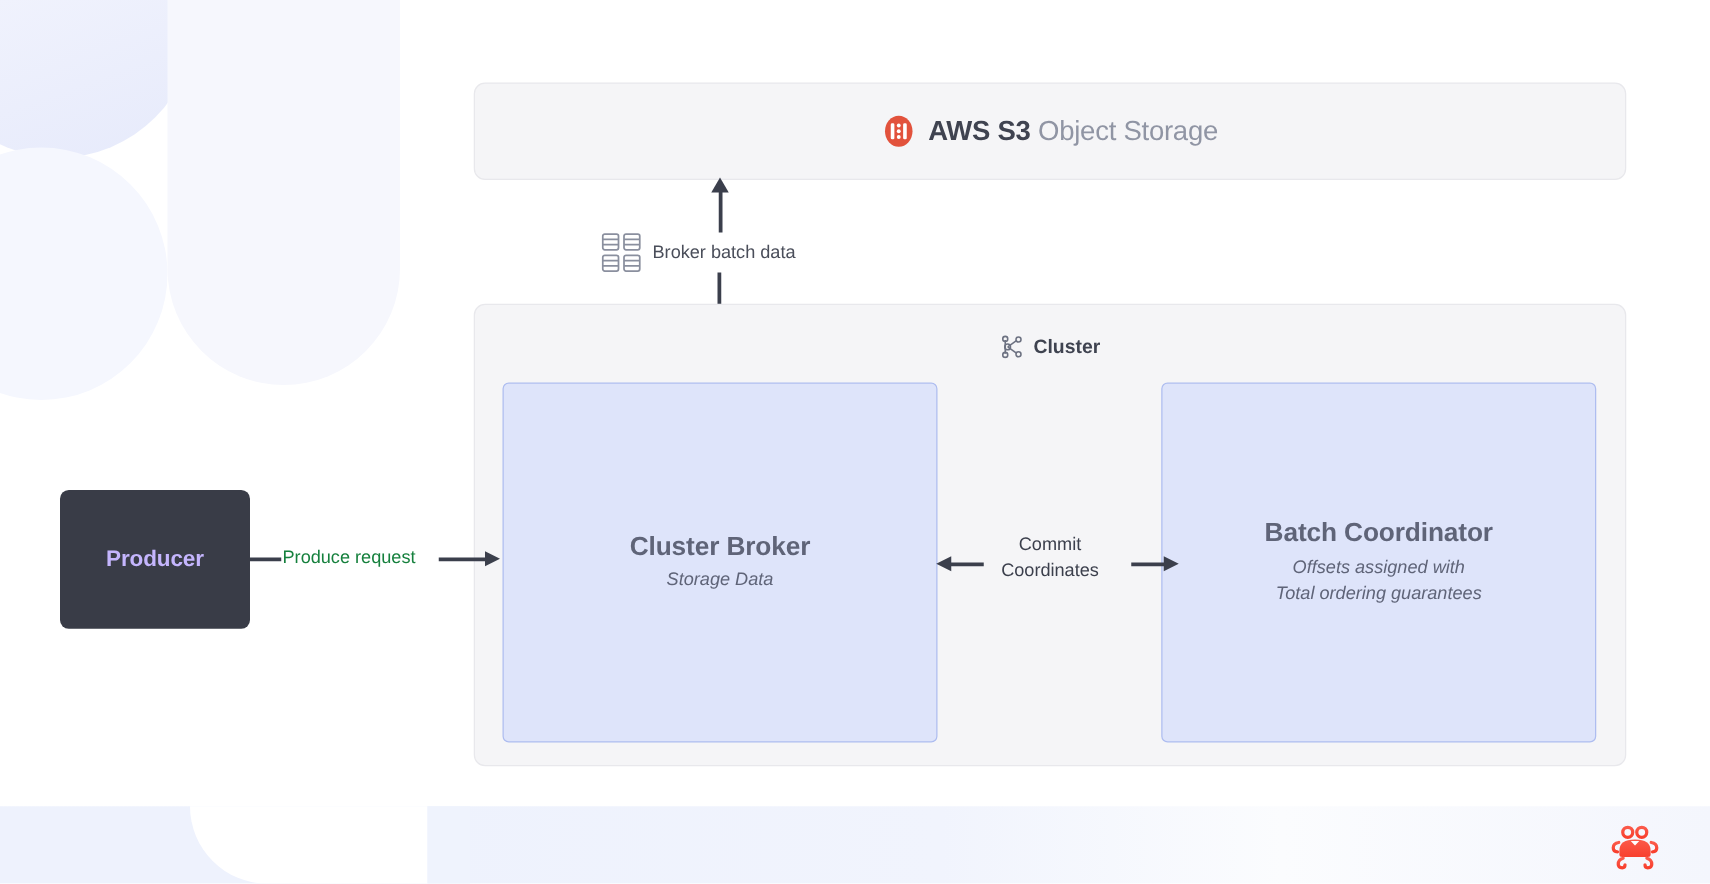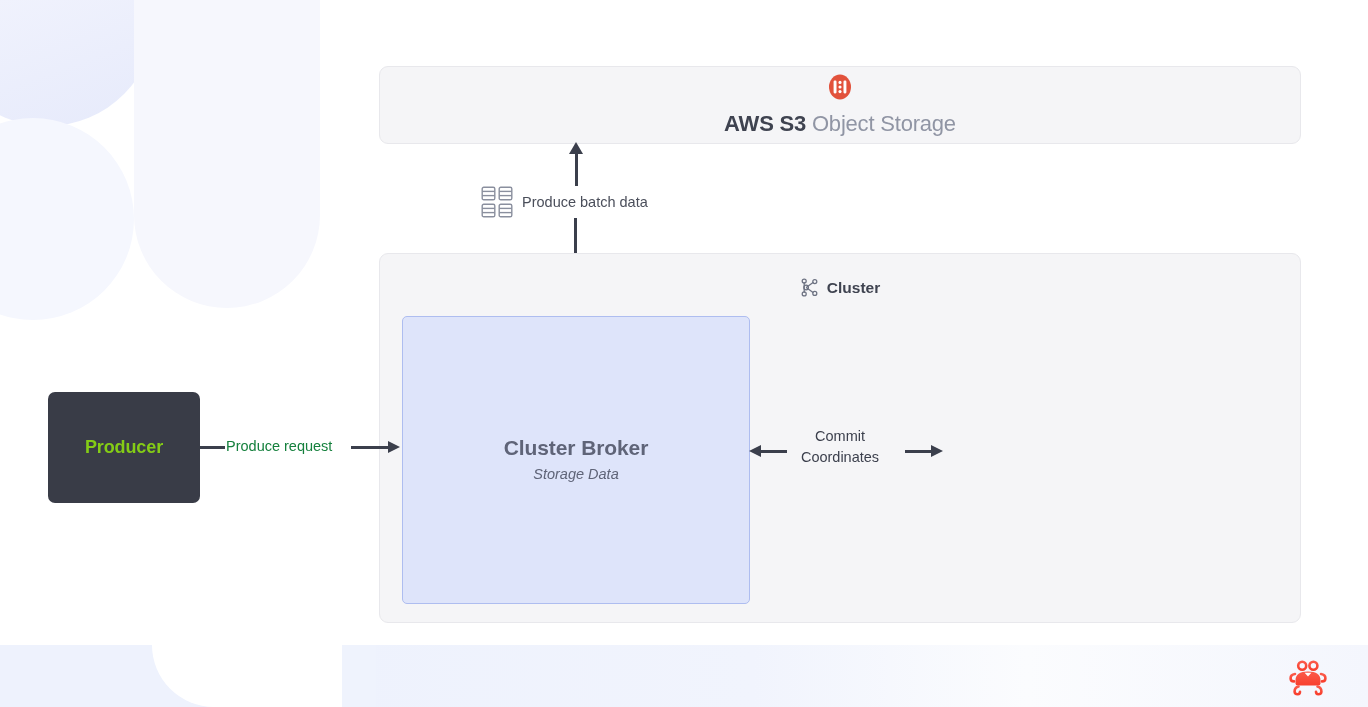--- a/index.html
+++ b/index.html
@@ -66,21 +66,20 @@
     position: absolute;
     left: 379px; top: 66px;
     width: 922px; height: 78px;
     background: #f5f5f7;
     border: 1px solid #e8e8ec;
     border-radius: 9px;
     display: flex;
     align-items: center;
     justify-content: center;
     gap: 11px;
-    flex-direction: column;
   }
   .s3-icon { width: 26px; height: 26px; display: block; flex: none; }
   .s3-title {
     font-size: 22px;
     letter-spacing: -0.2px;
     white-space: nowrap;
   }
   .s3-title .strong { font-weight: bold; color: #3f4350; }
   .s3-title .light { font-weight: normal; color: #9095a4; }
 
@@ -114,21 +113,21 @@
   .db-grid svg { width: 15px; height: 15px; display: block; }
   .batch-text {
     font-size: 14.5px;
     color: #4a4e5a;
     white-space: nowrap;
   }
 
   
   .cluster-box {
     position: absolute;
-    left: 379px; top: 253px;
+    left: 379px; top: 243px;
     width: 922px; height: 370px;
     background: #f5f5f7;
     border: 1px solid #e8e8ec;
     border-radius: 9px;
   }
   .cluster-title {
     position: absolute;
     left: 0; top: 24px;
     width: 100%;
     display: flex;
@@ -227,21 +226,21 @@
     width: 152px; height: 111px;
     background: #393c47;
     border-radius: 7px;
     display: flex;
     align-items: center;
     justify-content: center;
   }
   .producer-label {
     font-size: 18px;
     font-weight: bold;
-    color: #84cc16;
+    color: #c4b5fd;
     letter-spacing: -0.1px;
   }
   .produce-req {
     position: absolute;
     left: 200px; top: 430px;
     width: 202px; height: 34px;
   }
   .produce-req .shaft-a {
     position: absolute; left: 0; top: 16px;
     width: 25px; height: 2.5px; background: #3b3f4c;
@@ -323,21 +322,21 @@
         <rect x="1.2" y="1.2" width="12.6" height="12.6" rx="1.6" fill="none" stroke="#8a8f9e" stroke-width="1.4"></rect>
         <line x1="1.2" y1="5.4" x2="13.8" y2="5.4" stroke="#8a8f9e" stroke-width="1.4"></line>
         <line x1="1.2" y1="9.6" x2="13.8" y2="9.6" stroke="#8a8f9e" stroke-width="1.4"></line>
       </svg>
       <svg viewBox="0 0 15 15" aria-hidden="true">
         <rect x="1.2" y="1.2" width="12.6" height="12.6" rx="1.6" fill="none" stroke="#8a8f9e" stroke-width="1.4"></rect>
         <line x1="1.2" y1="5.4" x2="13.8" y2="5.4" stroke="#8a8f9e" stroke-width="1.4"></line>
         <line x1="1.2" y1="9.6" x2="13.8" y2="9.6" stroke="#8a8f9e" stroke-width="1.4"></line>
       </svg>
     </span>
-    <span class="batch-text">Produce batch data</span>
+    <span class="batch-text">Broker batch data</span>
   </div>
 
   <div class="cluster-box">
 
     <div class="cluster-title">
       <span>
         <svg class="cluster-icon" viewBox="0 0 19 19" aria-hidden="true">
           <g stroke="#6d7282" stroke-width="1.25" fill="none">
             <line x1="6.2" y1="9.5" x2="13.4" y2="4.3"></line>
             <line x1="6.2" y1="9.5" x2="13.4" y2="14.7"></line>
@@ -351,20 +350,25 @@
         </svg>
       </span>
       <span class="cluster-label">Cluster</span>
     </div>
 
     <div class="node node-broker">
       <div class="node-title">Cluster Broker</div>
       <div class="node-sub">Storage Data</div>
     </div>
 
+    <div class="node node-coord">
+      <div class="node-title">Batch Coordinator</div>
+      <div class="node-sub">Offsets assigned with</div>
+      <div class="node-sub">Total ordering guarantees</div>
+    </div>
   </div>
 
   <div class="commit-wrap">
     <div class="commit-text">
       <div>Commit</div>
       <div>Coordinates</div>
     </div>
     <div class="arrow-left">
       <div class="head"></div>
         <div class="shaft"></div>

